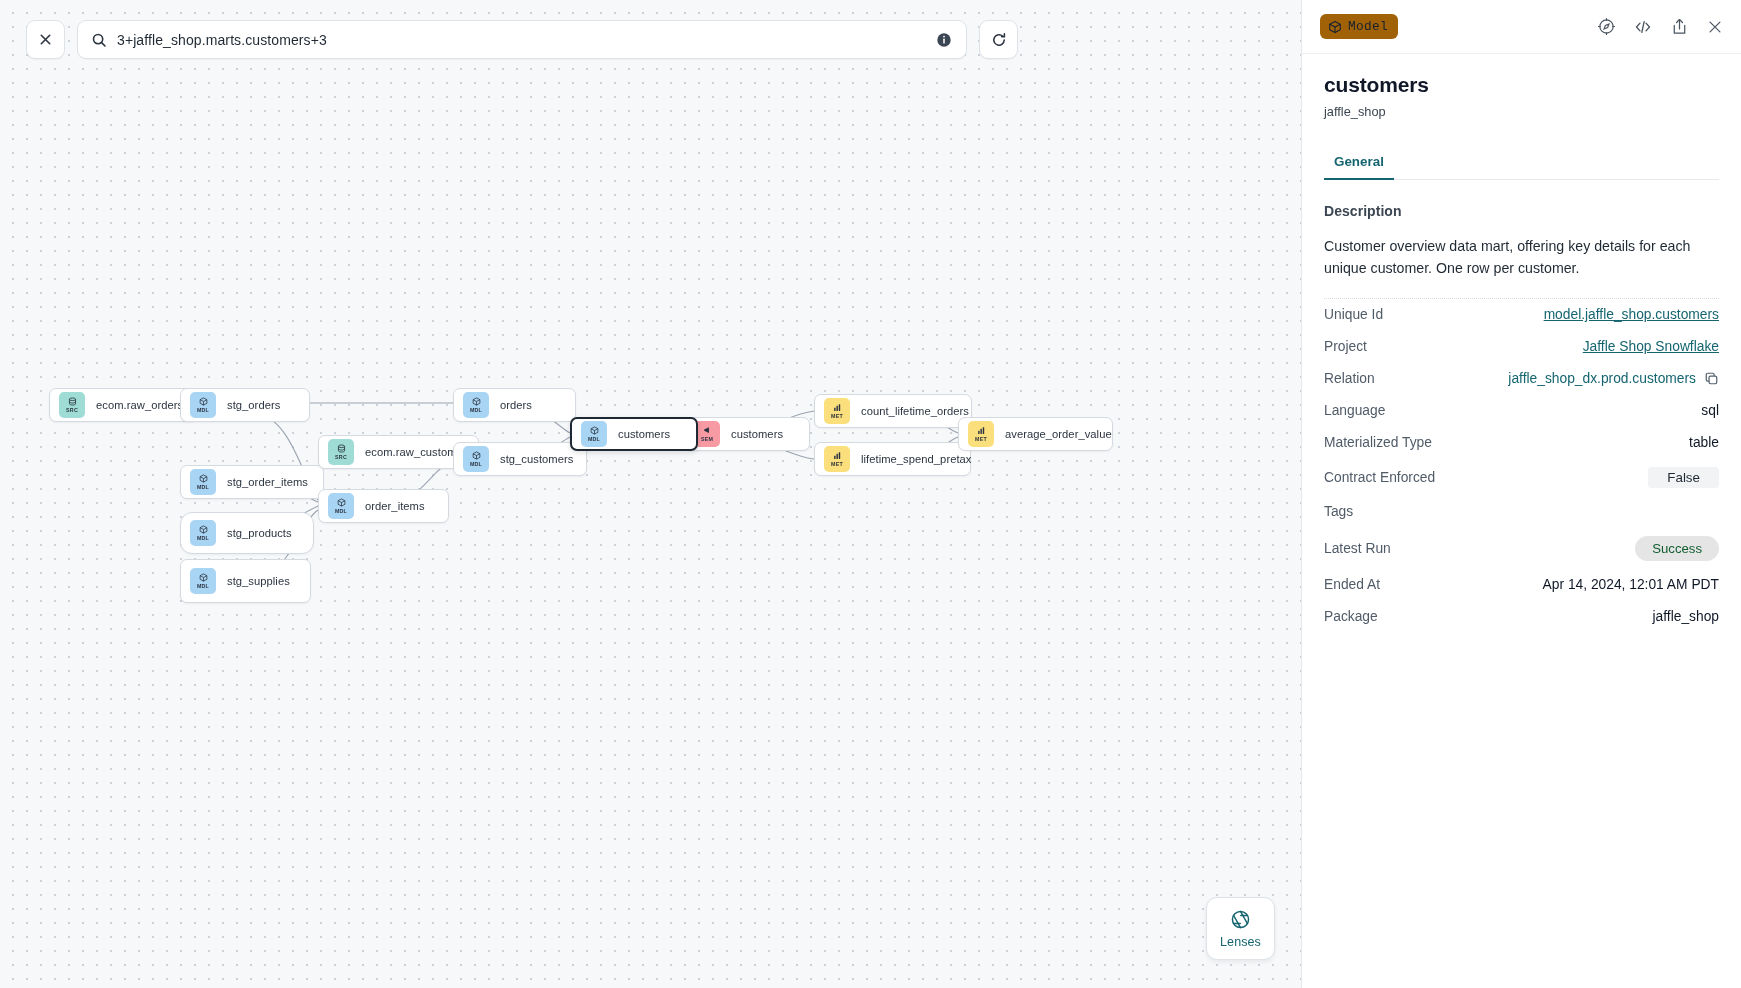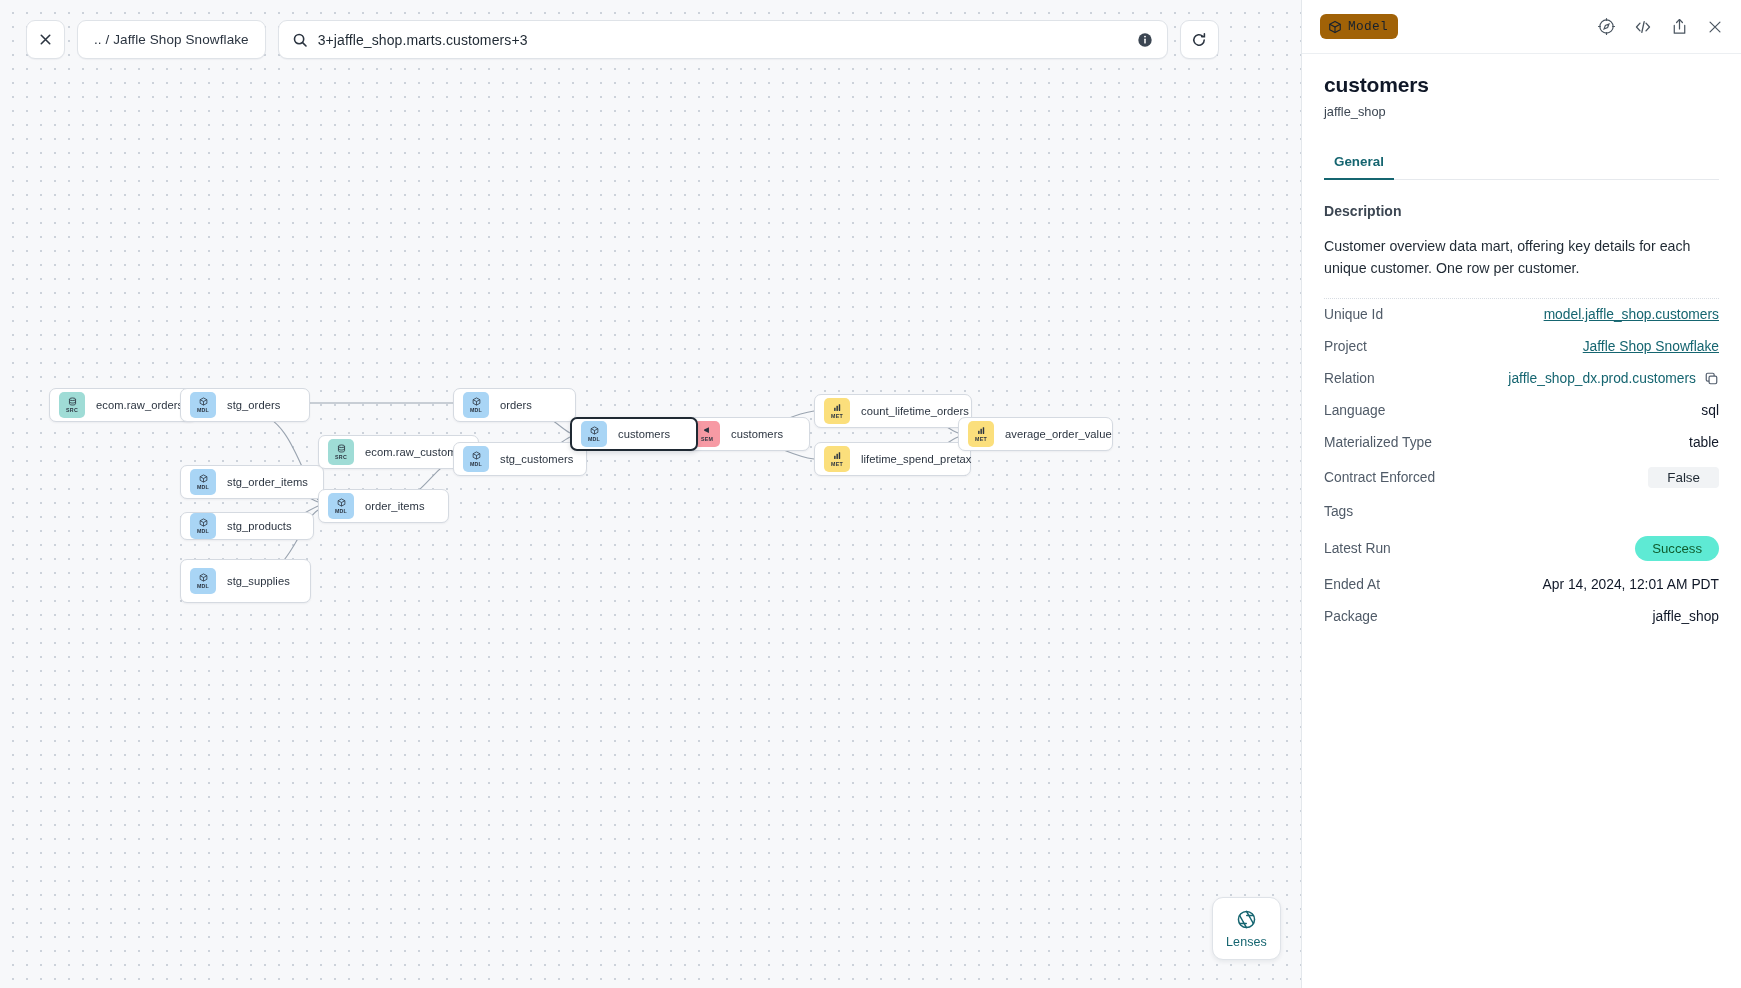--- a/index.html
+++ b/index.html
@@ -102,21 +102,21 @@
     color: #2b3440; margin-top: 1px;
     font-family: "Liberation Sans", sans-serif;
   }
   .node-label {
     font-size: 11.2px; color: #2b3440; white-space: nowrap;
     letter-spacing: .05px;
   }
 
   
   #lenses-btn {
-    position: absolute; right: 20px; bottom: 28px;
+    position: absolute; right: 26px; bottom: 28px;
     width: 69px; height: 63px;
     background: #fff; border: 1px solid #dfe3e8; border-radius: 11px;
     display: flex; flex-direction: column; align-items: center; justify-content: center;
     gap: 5px; cursor: pointer;
     box-shadow: 0 2px 4px rgba(16,24,40,.07);
     z-index: 20;
   }
   #lenses-label { font-size: 12.5px; color: #156570; letter-spacing: .1px; }
 
   
@@ -184,21 +184,21 @@
     font-size: 13.8px; color: #101828; text-align: right;
     display: flex; align-items: center; gap: 8px; justify-content: flex-end;
   }
   .prop-val.link { color: #156570; text-decoration: underline; cursor: pointer; }
   .prop-val.teal { color: #156570; cursor: pointer; }
   .chip-gray {
     background: #f1f3f5; border-radius: 4px; padding: 3px 19px;
     font-size: 13.4px; color: #1f2933;
   }
   .chip-success {
-    background: #5eead4; color: #0f5c2e; border-radius: 999px;
+    background: #e5e5e5; color: #0f5c2e; border-radius: 999px;
     padding: 5px 17px; font-size: 13.2px;
   }
   .copy-btn { cursor: pointer; display: flex; color: #566170; }
 </style>
 </head>
 <body>
 
 <div id="app">
 
   <div id="canvas">
@@ -254,21 +254,21 @@
               <svg width="9" height="9" viewBox="0 0 16 16" fill="none" stroke="#2b3440" stroke-width="1.4" stroke-linejoin="round">
                 <path d="M8 1.6 L14 4.8 L8 8 L2 4.8 Z"></path>
                 <path d="M2 4.8 L2 11.2 L8 14.4 L14 11.2 L14 4.8"></path>
                 <path d="M8 8 L8 14.4"></path>
               </svg>
             </span>
             <span class="badge-text">MDL</span>
           </div>
           <span class="node-label">stg_order_items</span>
         </div>
-        <div class="node" style="left: 180px; top: 512px; width: 134px; height: 28px;">
+        <div class="node" style="left: 180px; top: 512px; width: 134px; height: 42px; border-radius: 12px;">
           <div class="node-badge badge-MDL">
             <span class="badge-glyph">
               <svg width="9" height="9" viewBox="0 0 16 16" fill="none" stroke="#2b3440" stroke-width="1.4" stroke-linejoin="round">
                 <path d="M8 1.6 L14 4.8 L8 8 L2 4.8 Z"></path>
                 <path d="M2 4.8 L2 11.2 L8 14.4 L14 11.2 L14 4.8"></path>
                 <path d="M8 8 L8 14.4"></path>
               </svg>
             </span>
             <span class="badge-text">MDL</span>
           </div>
@@ -407,23 +407,20 @@
 
     <div id="toolbar">
       <div class="tb-btn" id="close-canvas-btn">
         <span>
           <svg class="icon-svg" width="15" height="15" viewBox="0 0 16 16" fill="none" stroke="#2b3440" stroke-width="1.7" stroke-linecap="round">
             <path d="M3.5 3.5 L12.5 12.5 M12.5 3.5 L3.5 12.5"></path>
           </svg>
         </span>
       </div>
 
-      <div class="tb-btn" id="breadcrumb-btn">
-        <span>.. / Jaffle Shop Snowflake</span>
-      </div>
 
       <div id="search-wrap">
         <span>
           <svg class="icon-svg" width="16" height="16" viewBox="0 0 16 16" fill="none" stroke="#2b3440" stroke-width="1.6" stroke-linecap="round">
             <circle cx="7.1" cy="7.1" r="4.6"></circle>
             <path d="M10.6 10.6 L14 14"></path>
           </svg>
         </span>
         <input id="search-input" type="text" value="3+jaffle_shop.marts.customers+3" style="">
         <span class="copy-btn">

